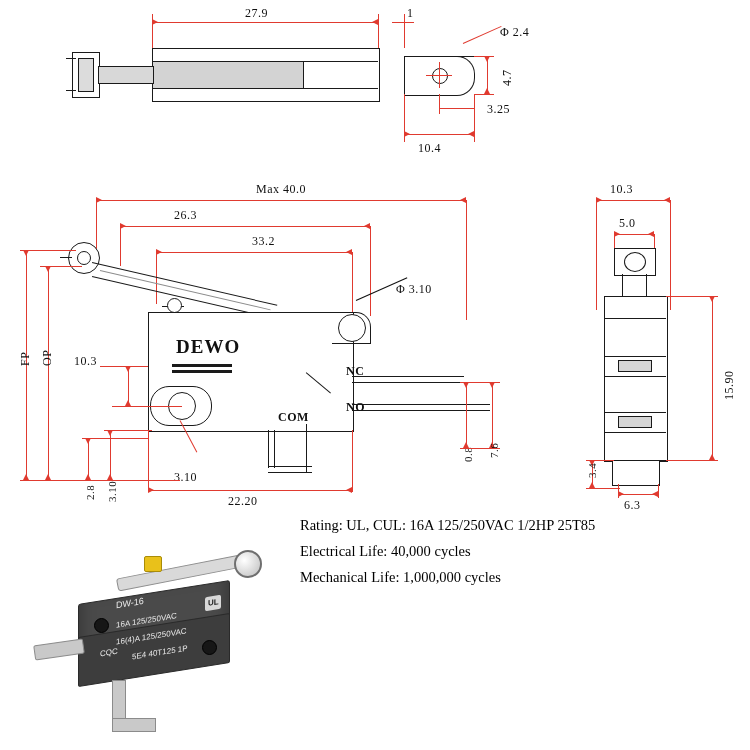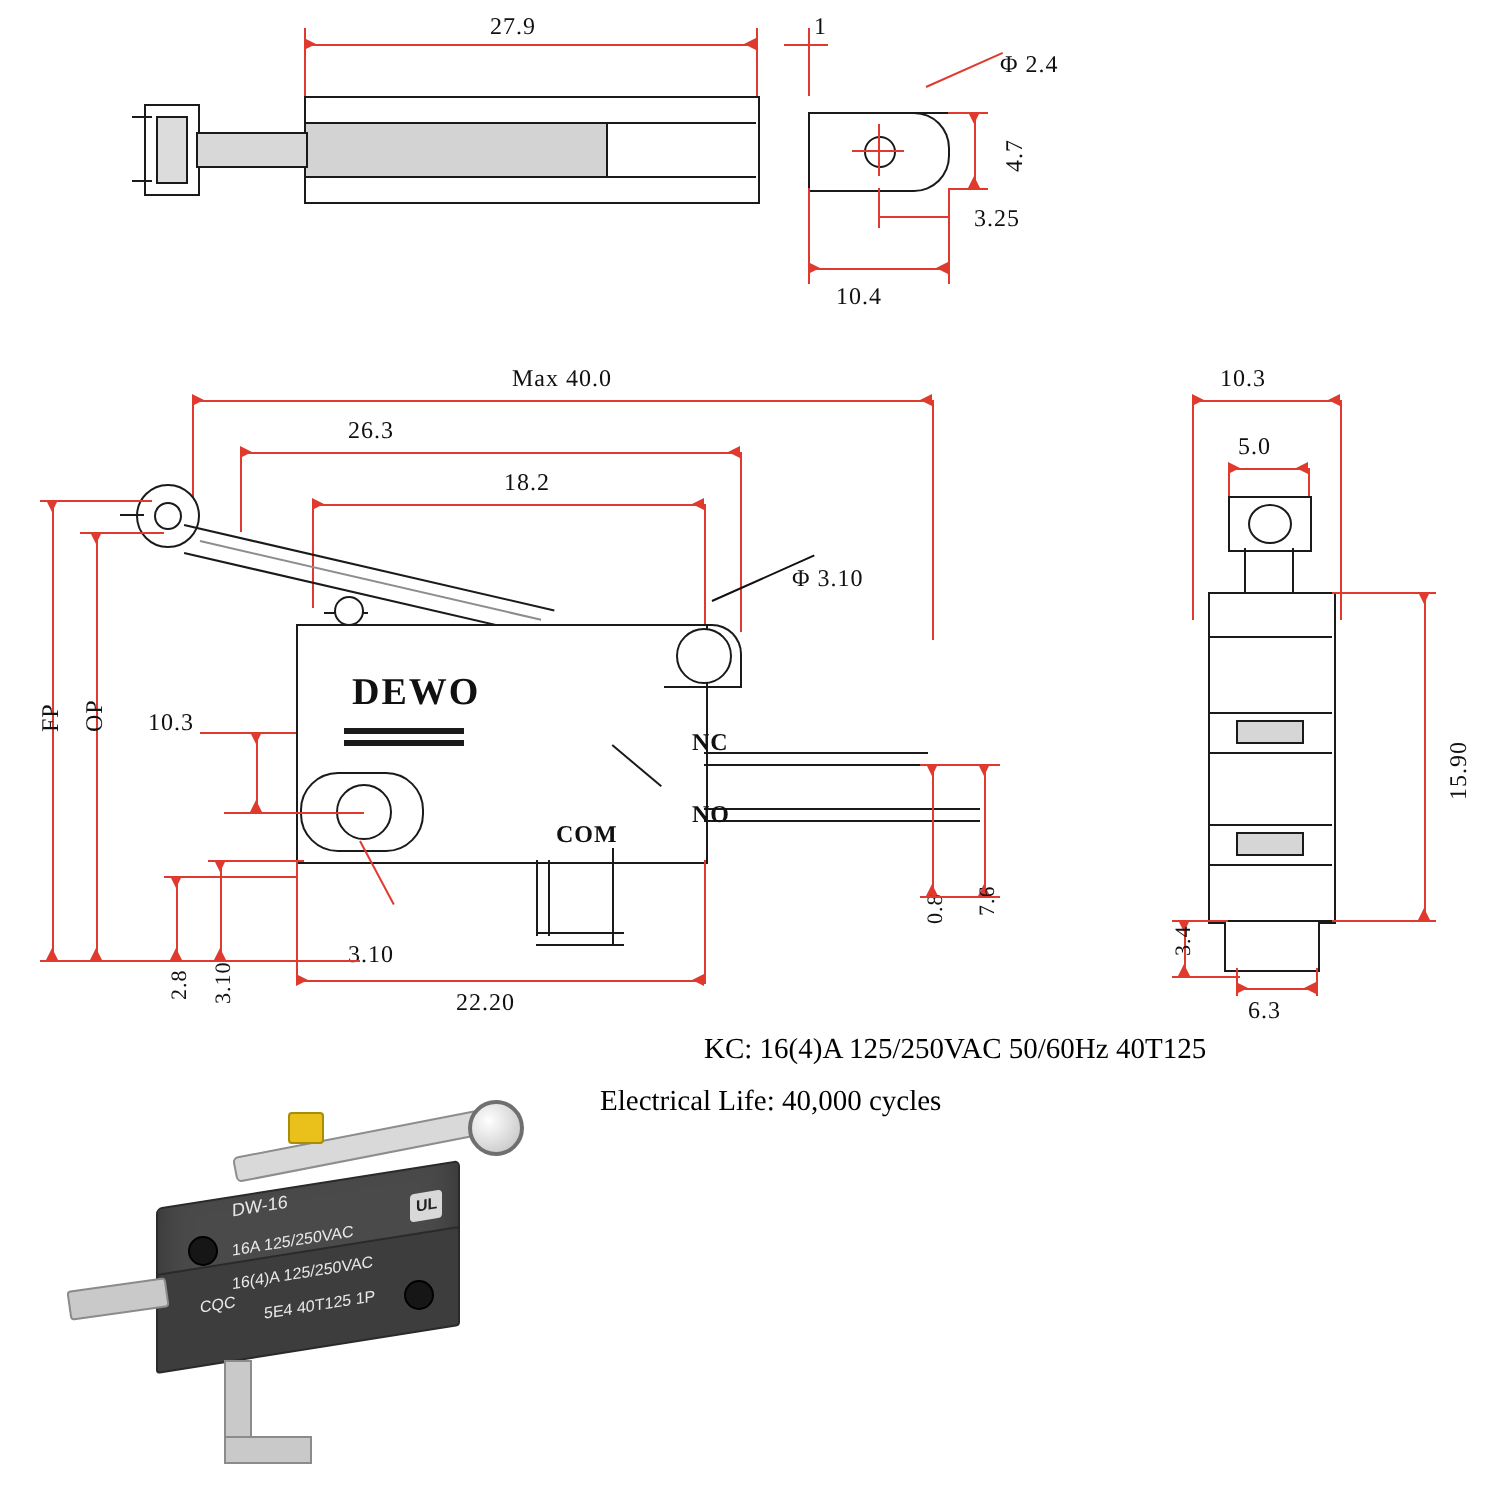--- a/index.html
+++ b/index.html
@@ -146,21 +146,21 @@
   <div class="arrL" style="left:364px;top:223px;"></div>
   <div class="ext v" style="left:120px;top:226px;height:40px;background:#e03a2f;"></div>
   <div class="ext v" style="left:370px;top:226px;height:90px;background:#e03a2f;"></div>
   <div class="lbl" style="left:174px;top:208px;">26.3</div>
 
   <div class="dimline" style="left:156px;top:252px;width:196px;"></div>
   <div class="arrR" style="left:156px;top:249px;"></div>
   <div class="arrL" style="left:346px;top:249px;"></div>
   <div class="ext v" style="left:156px;top:252px;height:52px;background:#e03a2f;"></div>
   <div class="ext v" style="left:352px;top:252px;height:62px;background:#e03a2f;"></div>
-  <div class="lbl" style="left:252px;top:234px;">18.2</div>
+  <div class="lbl" style="left:252px;top:234px;">33.2</div>
 
   <div class="circ" style="left:68px;top:242px;width:30px;height:30px;"></div>
   <div class="circ" style="left:77px;top:251px;width:12px;height:12px;"></div>
   <div class="bk h" style="left:60px;top:256.5px;width:12px;"></div>
   <div class="bk h" style="left:92px;top:262px;width:190px;transform:rotate(13deg);transform-origin:left center;"></div>
   <div class="bk h" style="left:92px;top:276px;width:190px;transform:rotate(13deg);transform-origin:left center;"></div>
   <div class="bk h" style="left:100px;top:270px;width:175px;transform:rotate(13deg);transform-origin:left center;background:#8d8d8d;height:1px;"></div>
   <div class="bk h" style="left:162px;top:306px;width:22px;"></div>
   <div class="circ" style="left:167px;top:298px;width:13px;height:13px;"></div>
 
@@ -311,17 +311,18 @@
     <div class="ph-txt" style="left:96px;top:68px;font-size:9px;">DW-16</div>
     <div class="ph-mark" style="left:185px;top:66px;width:16px;height:14px;"></div>
     <div class="ph-txt" style="left:188px;top:68px;color:#222;font-weight:bold;">UL</div>
     <div class="ph-txt" style="left:96px;top:86px;">16A 125/250VAC</div>
     <div class="ph-txt" style="left:96px;top:102px;">16(4)A 125/250VAC</div>
     <div class="ph-txt" style="left:80px;top:118px;">CQC</div>
     <div class="ph-txt" style="left:112px;top:118px;">5E4   40T125 1P</div>
   </div>
 
   <div class="specs">
-    <div class="row ind3">KC: 16(4)A 125/250VAC 50/60Hz 40T125</div>
+    <div class="row ind1">Rating:  UL, CUL: 16A 125/250VAC 1/2HP 25T85</div>
     <div class="row ind1">Electrical Life: 40,000 cycles</div>
+    <div class="row ind1">Mechanical Life: 1,000,000 cycles</div>
   </div>
 
 </div>
 
 </body></html>

